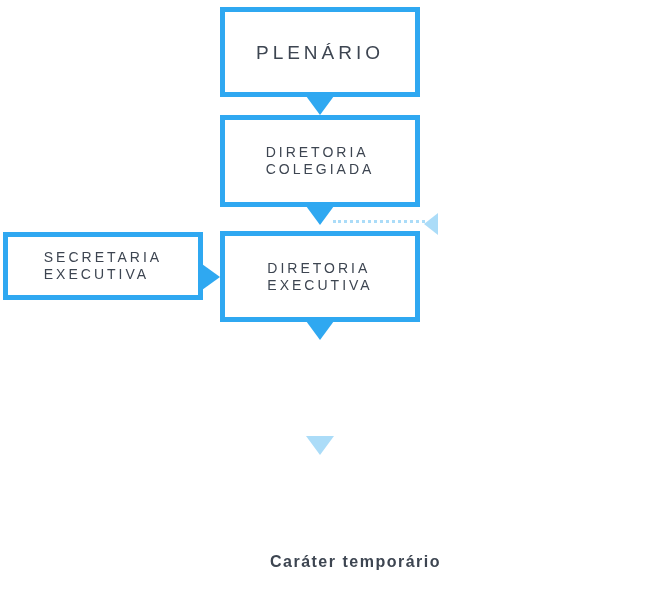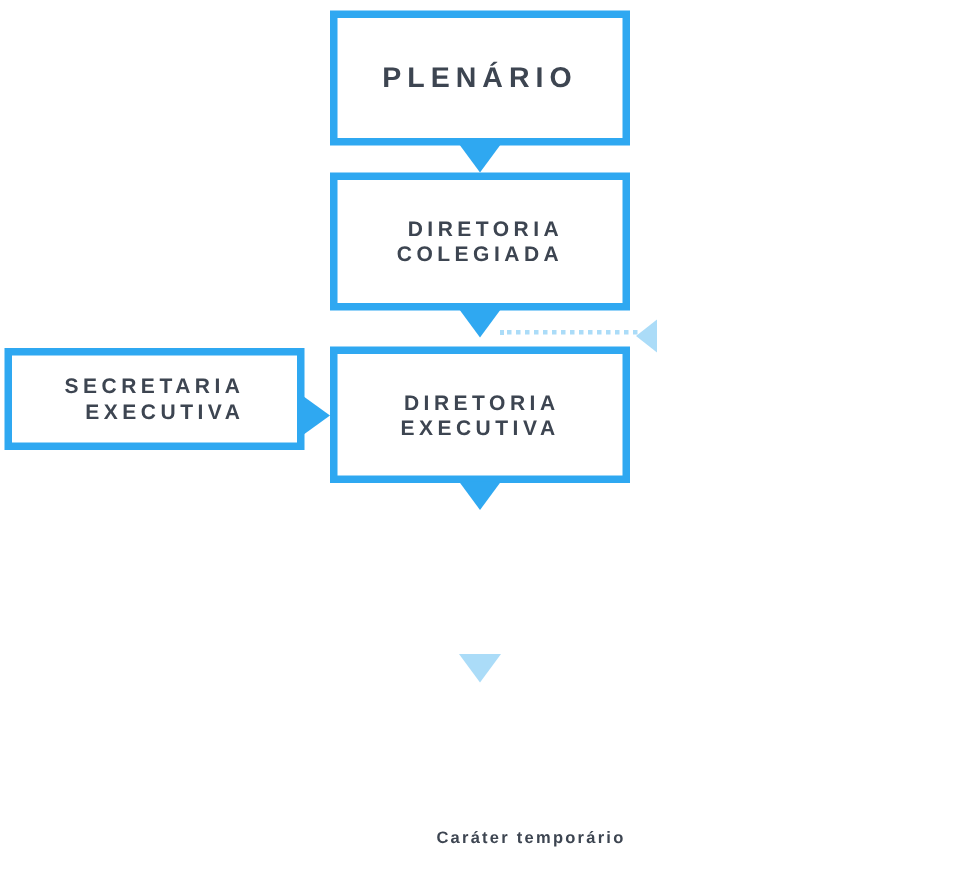--- a/index.html
+++ b/index.html
@@ -23,26 +23,26 @@
     background:#ffffff;
     display:flex;
     align-items:center;
     justify-content:center;
     text-align:center;
   }
   .box.bright{ border:5px solid var(--primary-blue); }
   .box.light{ border:5px solid var(--light-blue); }
   .node-label{
     color:var(--text-dark);
-    font-weight:bold;
+    font-weight:normal;
     font-size:14px;
     letter-spacing:3px;
     line-height:17px;
     white-space:pre-line;
-    text-align:right;
+    text-align:left;
   }
   .node-label.big{
     font-size:19px;
     letter-spacing:4px;
   }
   
   .pos-plenario   { left:220px; top:7px;   width:200px; height:90px; }
   .pos-colegiada  { left:220px; top:115px; width:200px; height:92px; }
   .pos-executiva  { left:220px; top:231px; width:200px; height:91px; }
   .pos-tecnicas   { left:220px; top:345px; width:200px; height:92px; }
@@ -76,26 +76,26 @@
     left:424px; top:213px;
   }
   .dotted-line{
     position:absolute;
     left:333px; top:220px;
     width:92px; height:0;
     border-top:3px dotted var(--light-blue);
   }
   .caption{
     position:absolute;
-    left:212px; top:553px;
+    left:236px; top:553px;
     width:205px;
     text-align:right;
     color:var(--text-dark);
     font-weight:bold;
-    font-size:11px;
+    font-size:16px;
     letter-spacing:1.5px;
   }
 </style>
 </head>
 <body>
 
 <div class="canvas">
 
   <div class="box bright pos-plenario">
     <span class="node-label big">PLENÁRIO</span>

